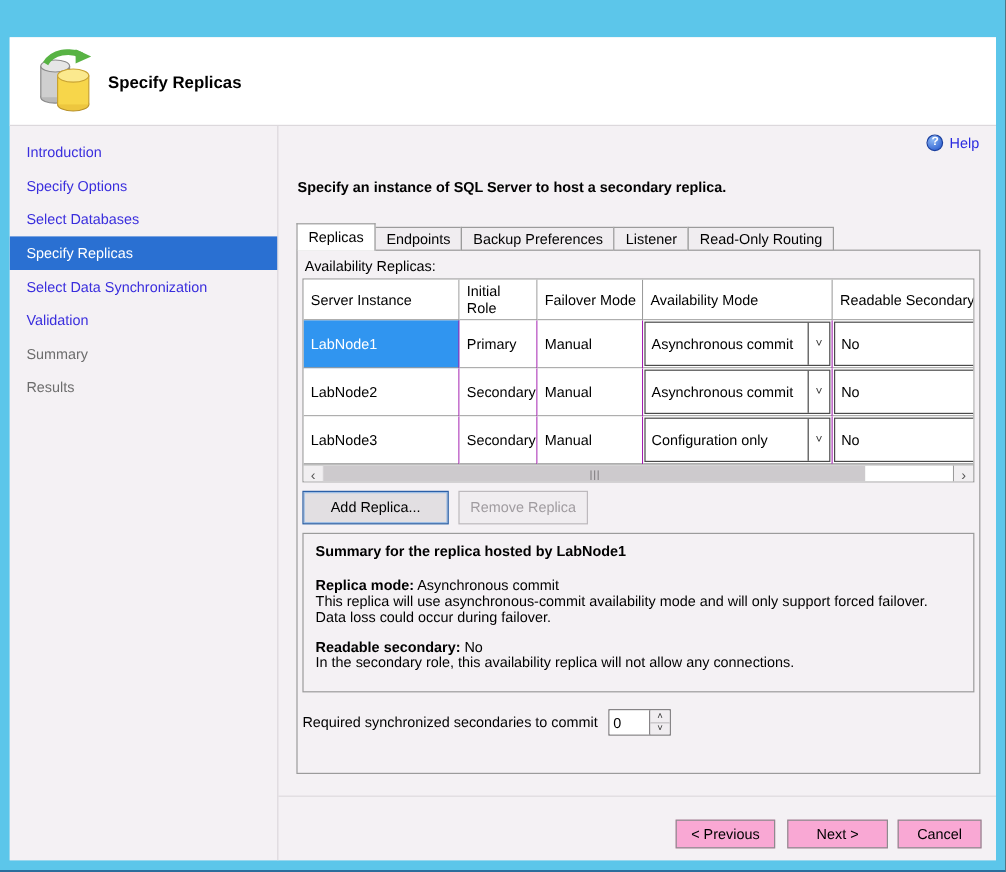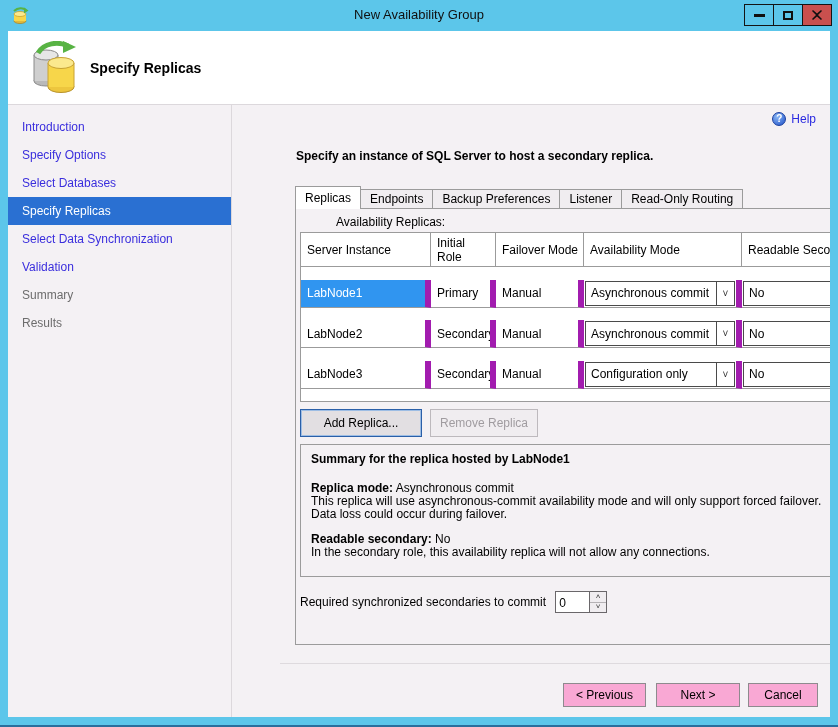--- a/index.html
+++ b/index.html
@@ -20,21 +20,21 @@
   .glyph-min { width:11px; height:3px; background:#101010; }
   .glyph-max { width:10px; height:9px; border:2px solid #101010; background:transparent; }
 
   
   .dialog { position:absolute; left:8px; right:8px; top:31px; bottom:10px; background:#f4f1f4; overflow:hidden; }
 
   .header { height:74px; background:#ffffff; border-bottom:1px solid #dcd8dc; position:relative; }
   .header-icon { position:absolute; left:22px; top:10px; }
   .header-title { position:absolute; left:82px; top:29px; font-weight:bold; font-size:14px; color:#000; }
 
-  .bodyrow { display:flex; height:612px;gap:48px; }
+  .bodyrow { display:flex; height:612px; }
 
   
   .sidebar { width:224px; border-right:1px solid #dcd8dc; padding-top:8px; flex:none; }
   .side-item { height:28px; line-height:28px; padding-left:14px; font-size:12px; white-space:nowrap; }
   .side-item.link { color:#3a2edd; cursor:pointer; }
   .side-item.active { background:#2a70d2; color:#ffffff; }
   .side-item.disabled { color:#6d6d6d; }
 
   
   .content { flex:1; position:relative; }
@@ -46,30 +46,30 @@
   .instruction { position:absolute; top:44px; left:16px; font-weight:bold; font-size:12px; color:#000; }
 
   .tabs { position:absolute; top:81px; left:15px; display:flex; align-items:flex-end; z-index:2; }
   .tab { font-size:12px; padding:0 9px; height:20px; line-height:19px; background:#f0edf0;
          border:1px solid #9b9b9b; margin-right:-1px; white-space:nowrap; cursor:pointer; }
   .tab.active { background:#ffffff; height:23px; line-height:22px; border-bottom:none; position:relative; z-index:3; }
 
   .tab-panel { position:absolute; top:103px; left:15px; width:570px; height:437px;
                border:1px solid #9b9b9b; background:#f4f1f4; padding:4px 4px 0 4px; overflow:hidden; }
 
-  .avail-label { font-size:12px; height:19px; padding:2px 0 0 2px; color:#000;margin-left:34px; }
+  .avail-label { font-size:12px; height:19px; padding:2px 0 0 2px; color:#000; }
 
   
   .grid-control { border:1px solid #9b9b9b; background:#ffffff; height:170px;
-                  display:flex; flex-direction:row; overflow:hidden; }
+                  display:flex; flex-direction:column; overflow:hidden; }
   .grid { display:grid; grid-template-columns:130px 65px 88px 158px 200px; width:641px; flex:none; }
   .gh { background:#ffffff; border-right:1px solid #9b9b9b; border-bottom:1px solid #9b9b9b;
         font-size:12px; line-height:14px; padding:2px 4px 2px 6px; height:34px;
         display:flex; align-items:center; color:#000; overflow:hidden; }
-  .gc { border-right:6px solid #a21caf; border-bottom:1px solid #9b9b9b; font-size:12px; height:28px;
+  .gc { border-right:1px solid #a21caf; border-bottom:1px solid #9b9b9b; font-size:12px; height:40px;
         display:flex; align-items:center; padding-left:6px; color:#000; background:#fff; overflow:hidden; }
   .gc.combo-cell { padding:1px; }
   .gc.selected { background:#3095f0; color:#ffffff; }
   .combo { flex:1; height:100%; border:1px solid #4a4a4a; background:#ffffff; display:flex; align-items:center; cursor:pointer; }
   .combo .txt { flex:1; padding-left:5px; white-space:nowrap; overflow:hidden; font-size:12px; color:#000; }
   .combo .arrow { width:18px; height:100%; border-left:1px solid #4a4a4a; display:flex;
                   align-items:center; justify-content:center; font-size:10px; color:#333; }
   .grid-spacer { flex:1; background:#ffffff; }
 
   .hscroll { height:17px; border-top:1px solid #9b9b9b; display:flex; background:#ffffff; flex:none; }
@@ -114,43 +114,20 @@
           display:flex; align-items:center; justify-content:center; cursor:pointer; }
   .fbtn.prev { width:83px; }
   .fbtn.next { width:84px; margin-left:10px; }
   .fbtn.cancel { width:70px; margin-left:8px; }
 </style>
 </head>
 <body>
 
 <div class="window">
 
-  <div class="titlebar">
-    <svg class="app-icon" viewBox="0 0 18 18">
-      <ellipse cx="9" cy="14" rx="6" ry="2.5" fill="#e0b93c" stroke="#a8862a" stroke-width="0.8"></ellipse>
-      <rect x="3" y="7" width="12" height="7" fill="#f7d64a"></rect>
-      <ellipse cx="9" cy="7" rx="6" ry="2.5" fill="#fbe98e" stroke="#c8a232" stroke-width="0.8"></ellipse>
-      <path d="M3 4 C 7 0.5, 12 0.5, 15 3" stroke="#58b344" stroke-width="2.2" fill="none"></path>
-      <polygon points="13,0.5 17.5,3.5 13,6.5" fill="#58b344"></polygon>
-    </svg>
-    <div class="title">New Availability Group</div>
-    <div class="winbtns">
-      <div class="winbtn">
-          <div class="glyph-min"></div>
-        </div>
-      <div class="winbtn">
-          <div class="glyph-max"></div>
-        </div>
-      <div class="winbtn close">
-        <svg width="12" height="12" viewBox="0 0 12 12">
-          <path d="M2 1 L6 4.5 L10 1 L11 2 L7 6 L11 10 L10 11 L6 7.5 L2 11 L1 10 L5 6 L1 2 Z" fill="#101010"></path>
-        </svg>
-      </div>
-    </div>
-  </div>
 
   <div class="dialog">
 
     <div class="header">
       <svg class="header-icon" width="50" height="54" viewBox="0 0 50 54">
         <ellipse cx="16" cy="40" rx="12" ry="5" fill="#b9b9b9" stroke="#8a8a8a"></ellipse>
         <rect x="4" y="14" width="24" height="26" fill="#cfcfcf"></rect>
         <path d="M4 14 V40 M28 14 V40" stroke="#8a8a8a" fill="none"></path>
         <ellipse cx="16" cy="14" rx="12" ry="5" fill="#e6e6e6" stroke="#8a8a8a"></ellipse>
         <ellipse cx="31" cy="46" rx="13" ry="5.5" fill="#edc63e" stroke="#b8922a"></ellipse>

